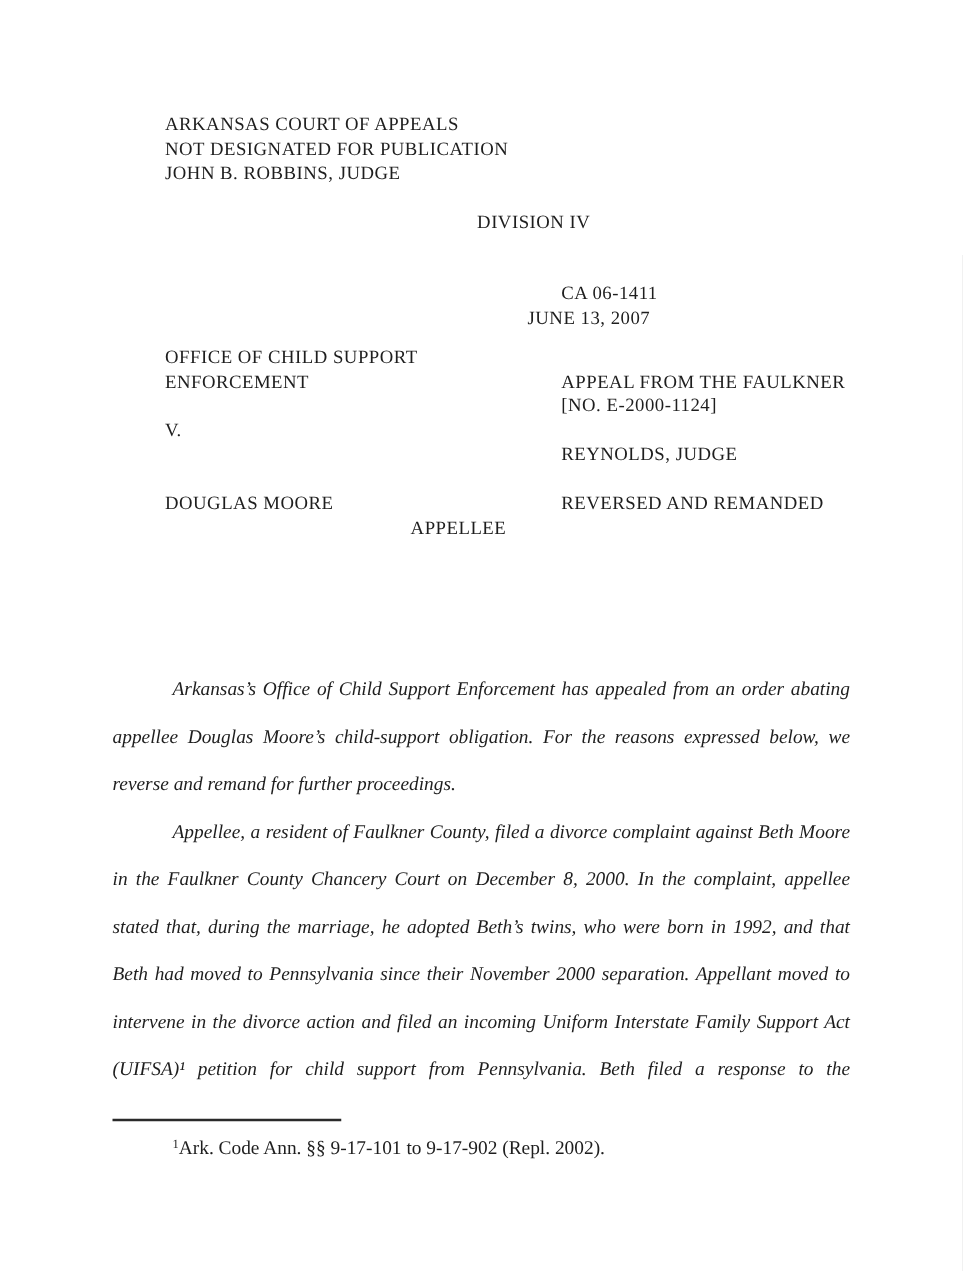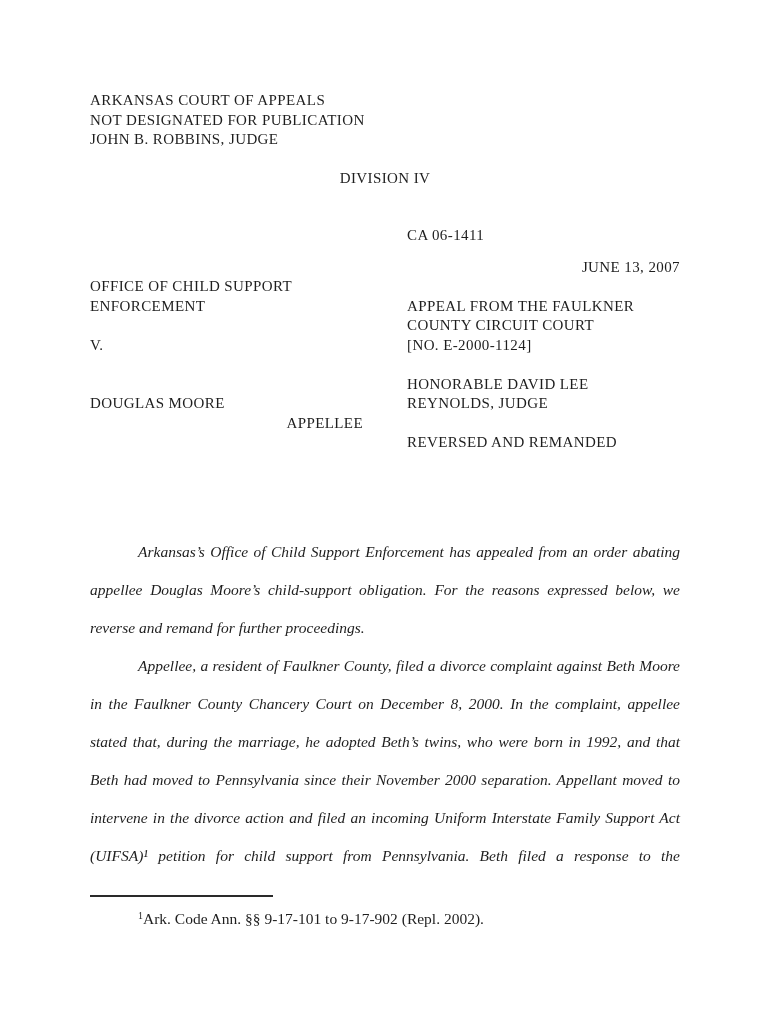--- a/index.html
+++ b/index.html
@@ -15,37 +15,37 @@
     background: #ffffff;
     color: #1e1e1e;
     font-family: "Liberation Serif", "DejaVu Serif", serif;
     overflow: hidden;
   }
   .caps {
     font-size: 15px;
     line-height: 19.5px;
     letter-spacing: 0.4px;
     white-space: nowrap;
+    margin-left: 42px;
   }
   .abs { position: absolute; }
 
   .header-block { left: 90px; top: 91px; }
 
   .division-line {
     left: 0; top: 169px;
     width: 770px;
     text-align: center;
   }
 
   .case-number-line { left: 407px; top: 226px; text-align: center; }
 
   .date-line {
-    left: 380px; top: 258px;
+    left: 380px; top: 246px;
     width: 300px;
-    text-align: right;
   }
 
   .cap-left  { left: 90px;  top: 277px; width: 273px; }
   .cap-right { left: 407px; top: 277px; width: 280px; }
   .cap-col .line { height: 19.5px; white-space: nowrap; }
   .cap-col .line.align-right { text-align: right; }
 
   .body-block {
     left: 90px; top: 533px;
     width: 590px;
@@ -104,24 +104,22 @@
     <div class="line">V.</div>
     <div class="line"></div>
     <div class="line"></div>
     <div class="line">DOUGLAS MOORE</div>
     <div class="line align-right">APPELLEE</div>
   </div>
 
   <div class="abs caps cap-col cap-right">
     <div class="line"></div>
     <div class="line">APPEAL FROM THE FAULKNER</div>
-    <div class="line">COUNTY CIRCUIT COURT</div>
     <div class="line">[NO. E-2000-1124]</div>
     <div class="line"></div>
-    <div class="line">HONORABLE DAVID LEE</div>
     <div class="line">REYNOLDS, JUDGE</div>
     <div class="line"></div>
     <div class="line">REVERSED AND REMANDED</div>
   </div>
 
   <div class="abs body-block">
     <p>Arkansas’s Office of Child Support Enforcement has appealed from an order abating appellee Douglas Moore’s child-support obligation. For the reasons expressed below, we reverse and remand for further proceedings.</p>
     <p class="justify-last">Appellee, a resident of Faulkner County, filed a divorce complaint against Beth Moore in the Faulkner County Chancery Court on December 8, 2000. In the complaint, appellee stated that, during the marriage, he adopted Beth’s twins, who were born in 1992, and that Beth had moved to Pennsylvania since their November 2000 separation. Appellant moved to intervene in the divorce action and filed an incoming Uniform Interstate Family Support Act (UIFSA)¹ petition for child support from Pennsylvania. Beth filed a response to the</p>
   </div>
 

